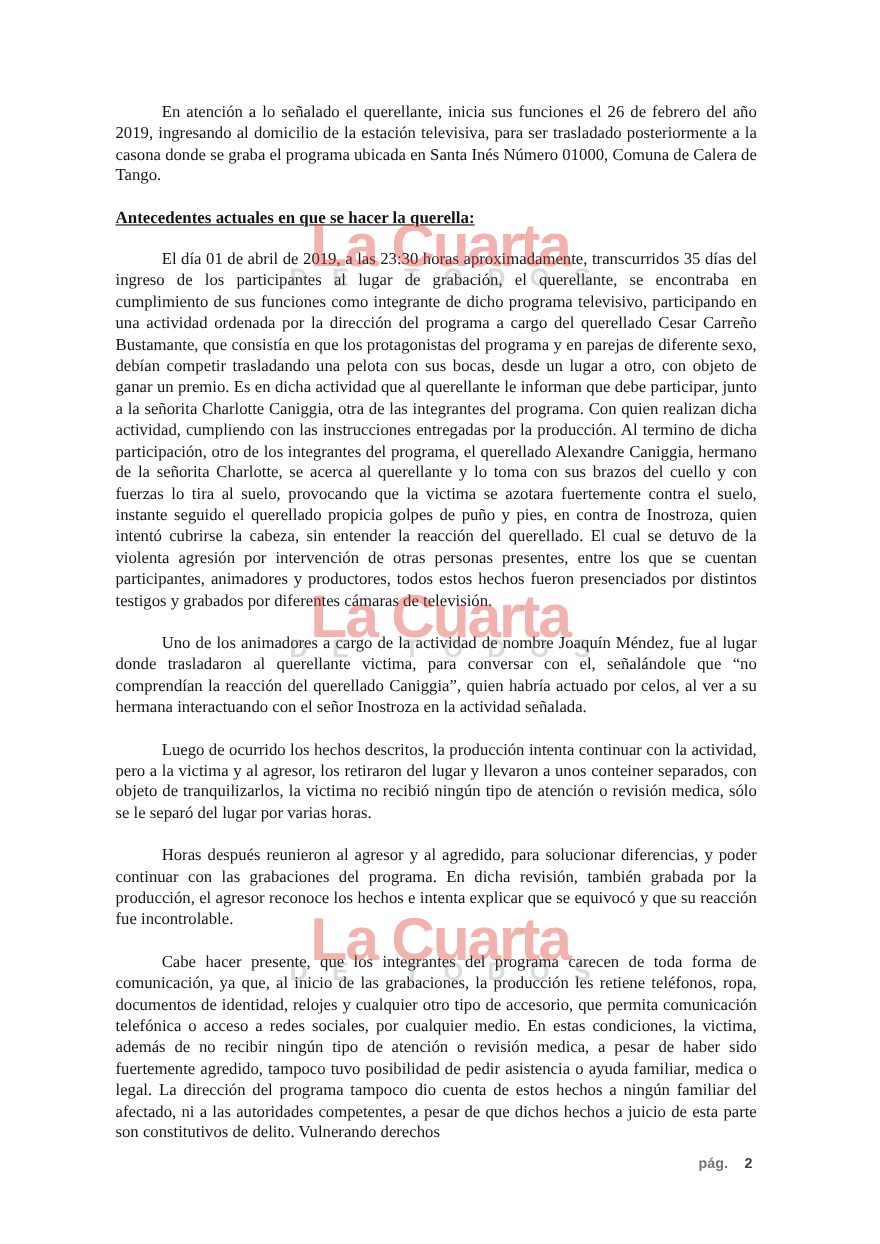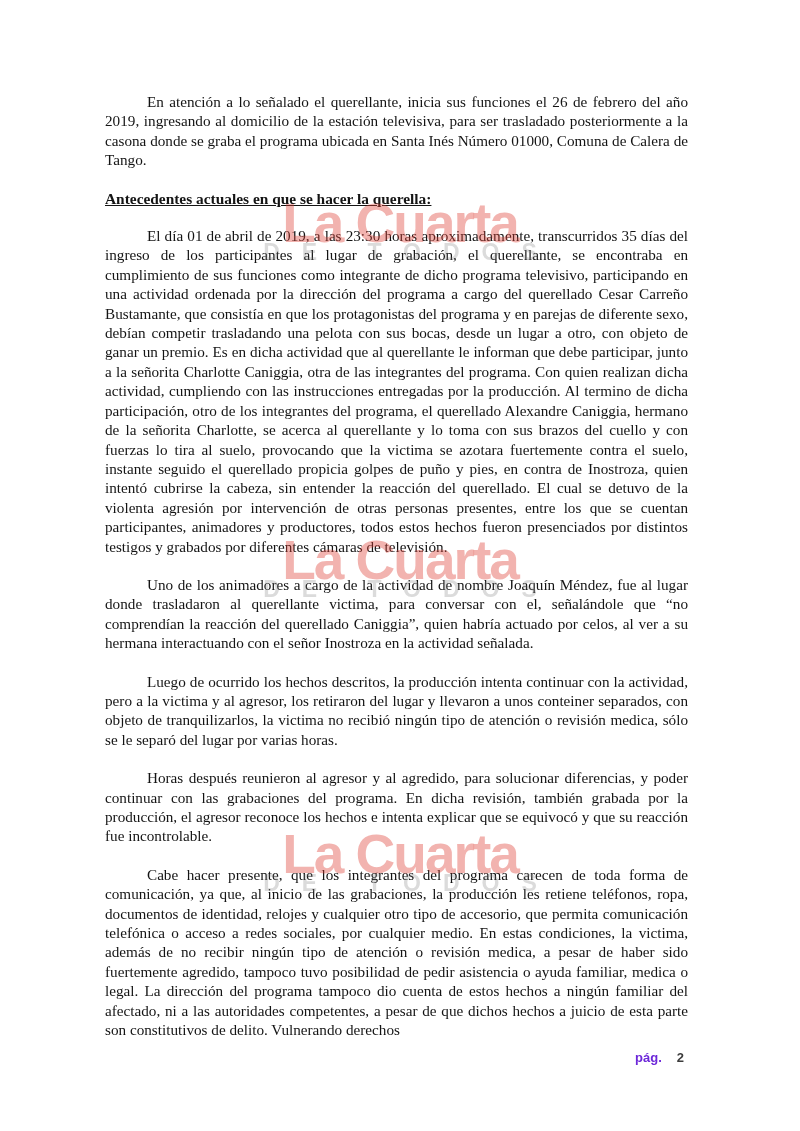--- a/index.html
+++ b/index.html
@@ -72,21 +72,21 @@
     top: 1050px;
     right: 116px;
     z-index: 2;
     font-family: "Liberation Sans", sans-serif;
     font-size: 13px;
     font-weight: 700;
     display: flex;
     align-items: baseline;
     gap: 15px;
   }
-  .footer .page-label { color: #6d28d9; }
+  .footer .page-label { color: #737373; }
   .footer .page-number { color: #3c3c3c; }
 </style>
 </head>
 <body>
 
 <div class="page">
 
   <div class="content">
     <p class="para">En atención a lo señalado el querellante, inicia sus funciones el 26 de febrero del año 2019, ingresando al domicilio de la estación televisiva, para ser trasladado posteriormente a la casona donde se graba el programa ubicada en Santa Inés Número 01000, Comuna de Calera de Tango.</p>
     <h2 class="heading">Antecedentes actuales en que se hacer la querella:</h2>

